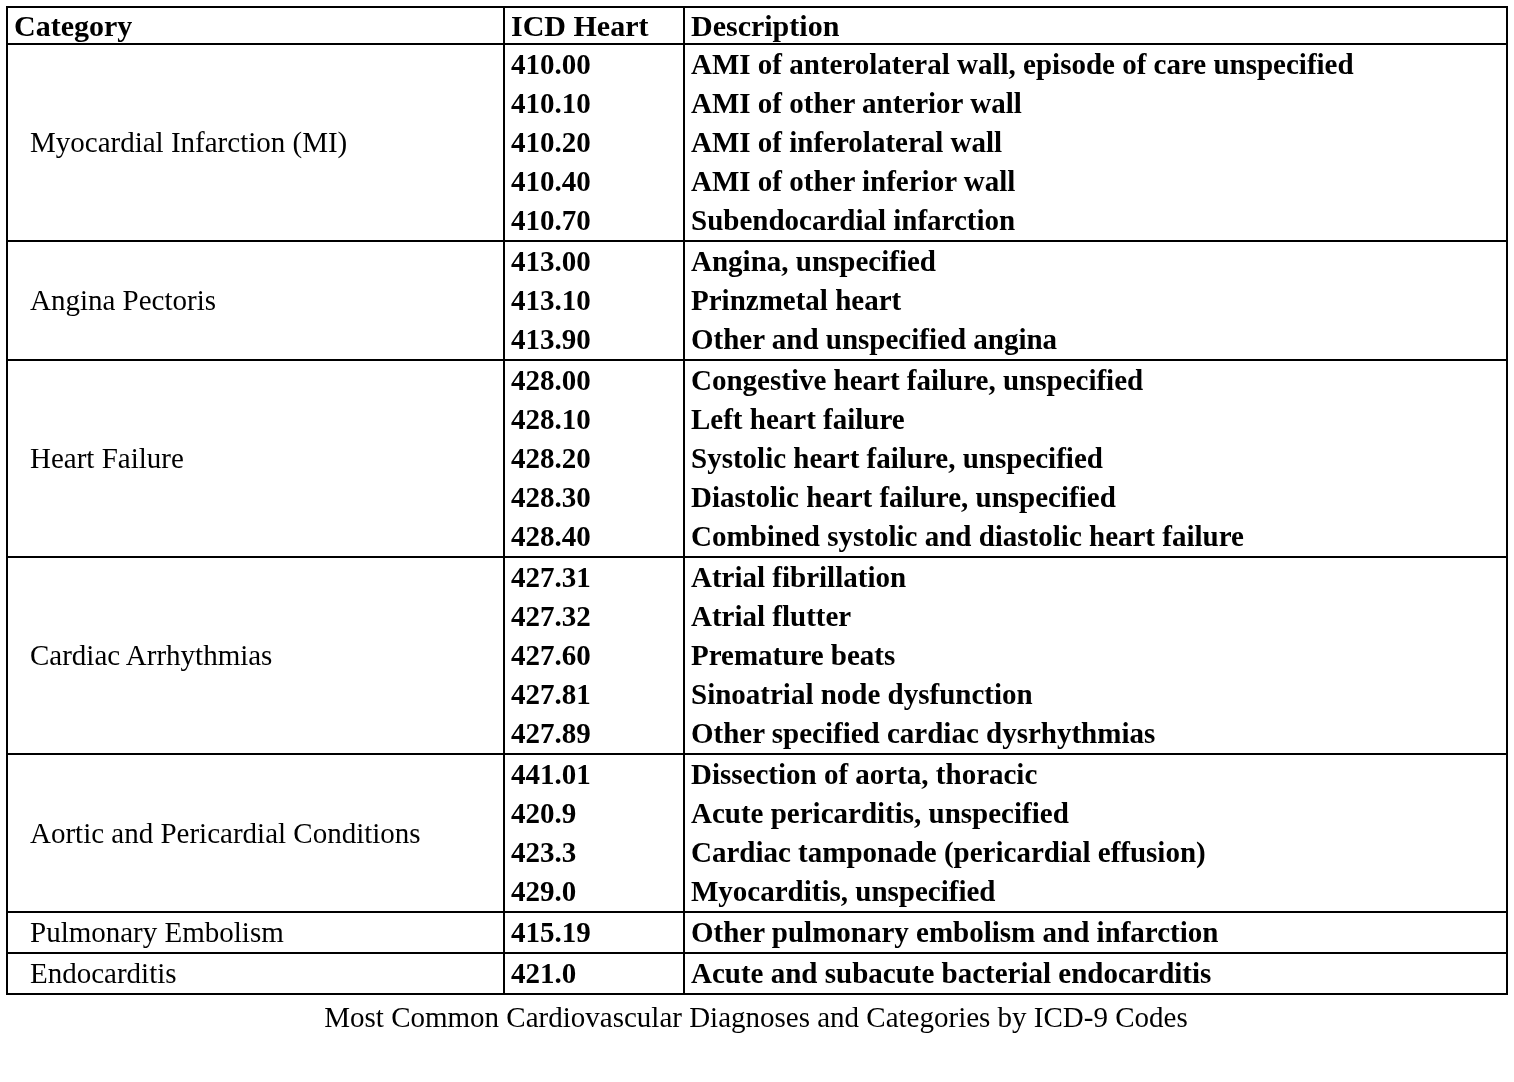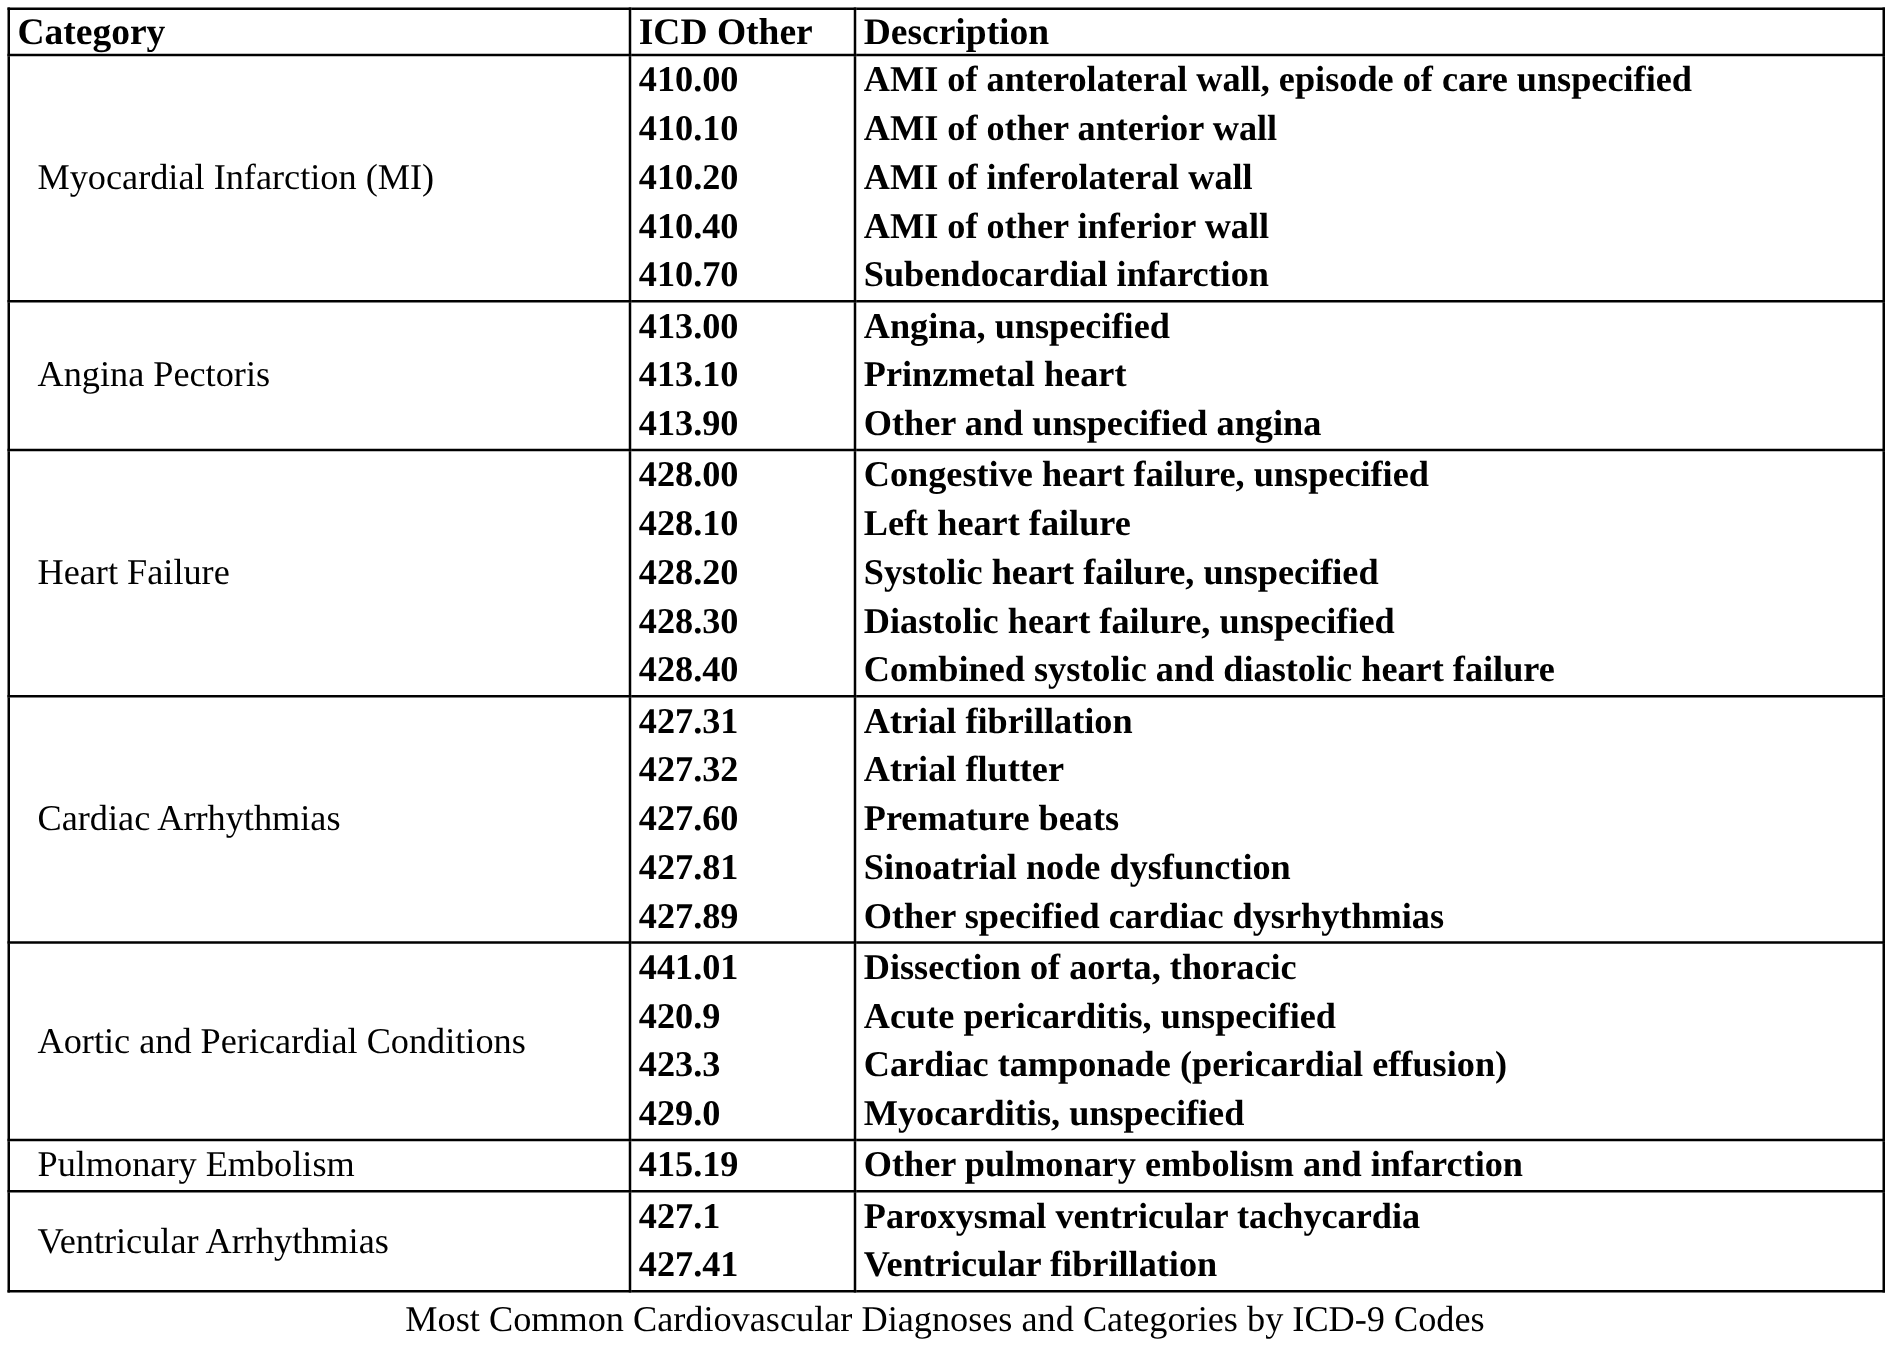--- a/index.html
+++ b/index.html
@@ -66,21 +66,21 @@
 
 <table class="icd-table">
   <colgroup>
     <col class="c-cat">
     <col class="c-code">
     <col class="c-desc">
   </colgroup>
   <thead>
     <tr>
       <th>Category</th>
-      <th>ICD Other</th>
+      <th>ICD Heart</th>
       <th>Description</th>
     </tr>
   </thead>
   <tbody>
       <tr>
         <td class="cat">Myocardial Infarction (MI)</td>
         <td class="code">
           <div class="line">410.00</div>
           <div class="line">410.10</div>
           <div class="line">410.20</div>
@@ -160,26 +160,24 @@
       <tr>
         <td class="cat">Pulmonary Embolism</td>
         <td class="code">
           <div class="line">415.19</div>
         </td>
         <td class="desc">
           <div class="line">Other pulmonary embolism and infarction</div>
         </td>
       </tr>
       <tr>
-        <td class="cat">Ventricular Arrhythmias</td>
+        <td class="cat">Endocarditis</td>
         <td class="code">
-          <div class="line">427.1</div>
-          <div class="line">427.41</div>
+          <div class="line">421.0</div>
         </td>
         <td class="desc">
-          <div class="line">Paroxysmal ventricular tachycardia</div>
-          <div class="line">Ventricular fibrillation</div>
+          <div class="line">Acute and subacute bacterial endocarditis</div>
         </td>
       </tr>
     </tbody>
 </table>
 
 <div class="caption">Most Common Cardiovascular Diagnoses and Categories by ICD-9 Codes</div>
 
 </body></html>

